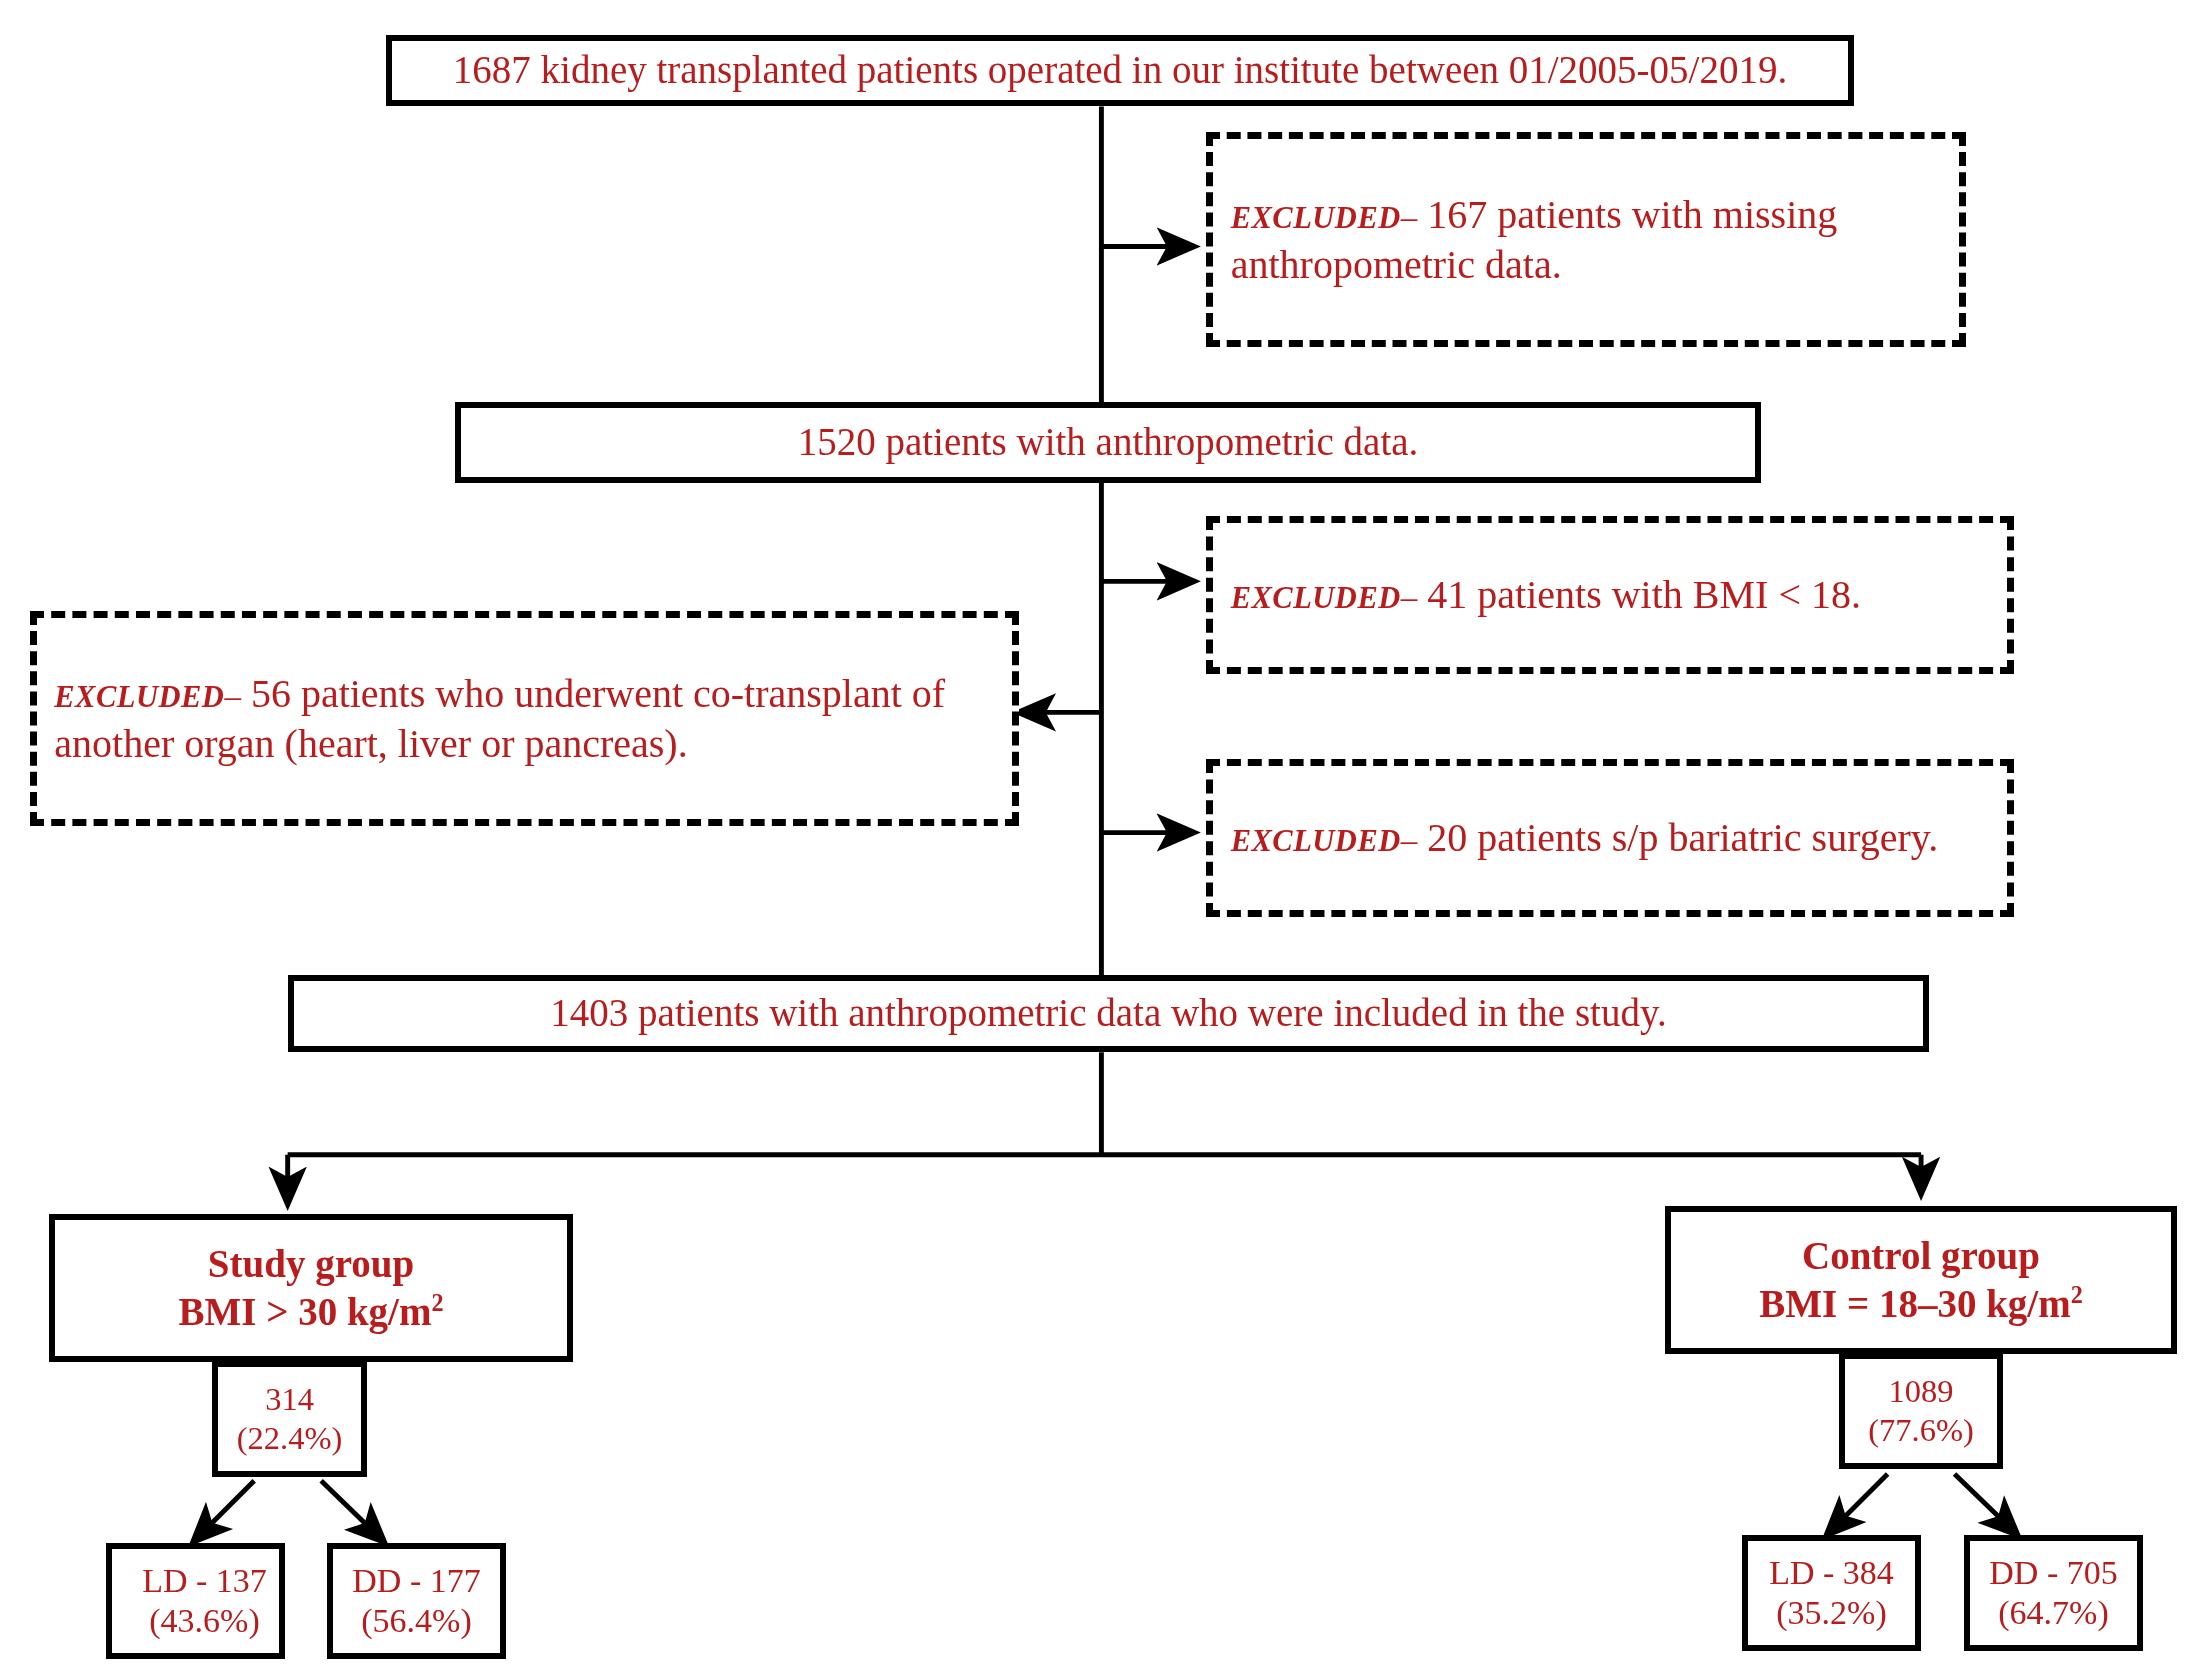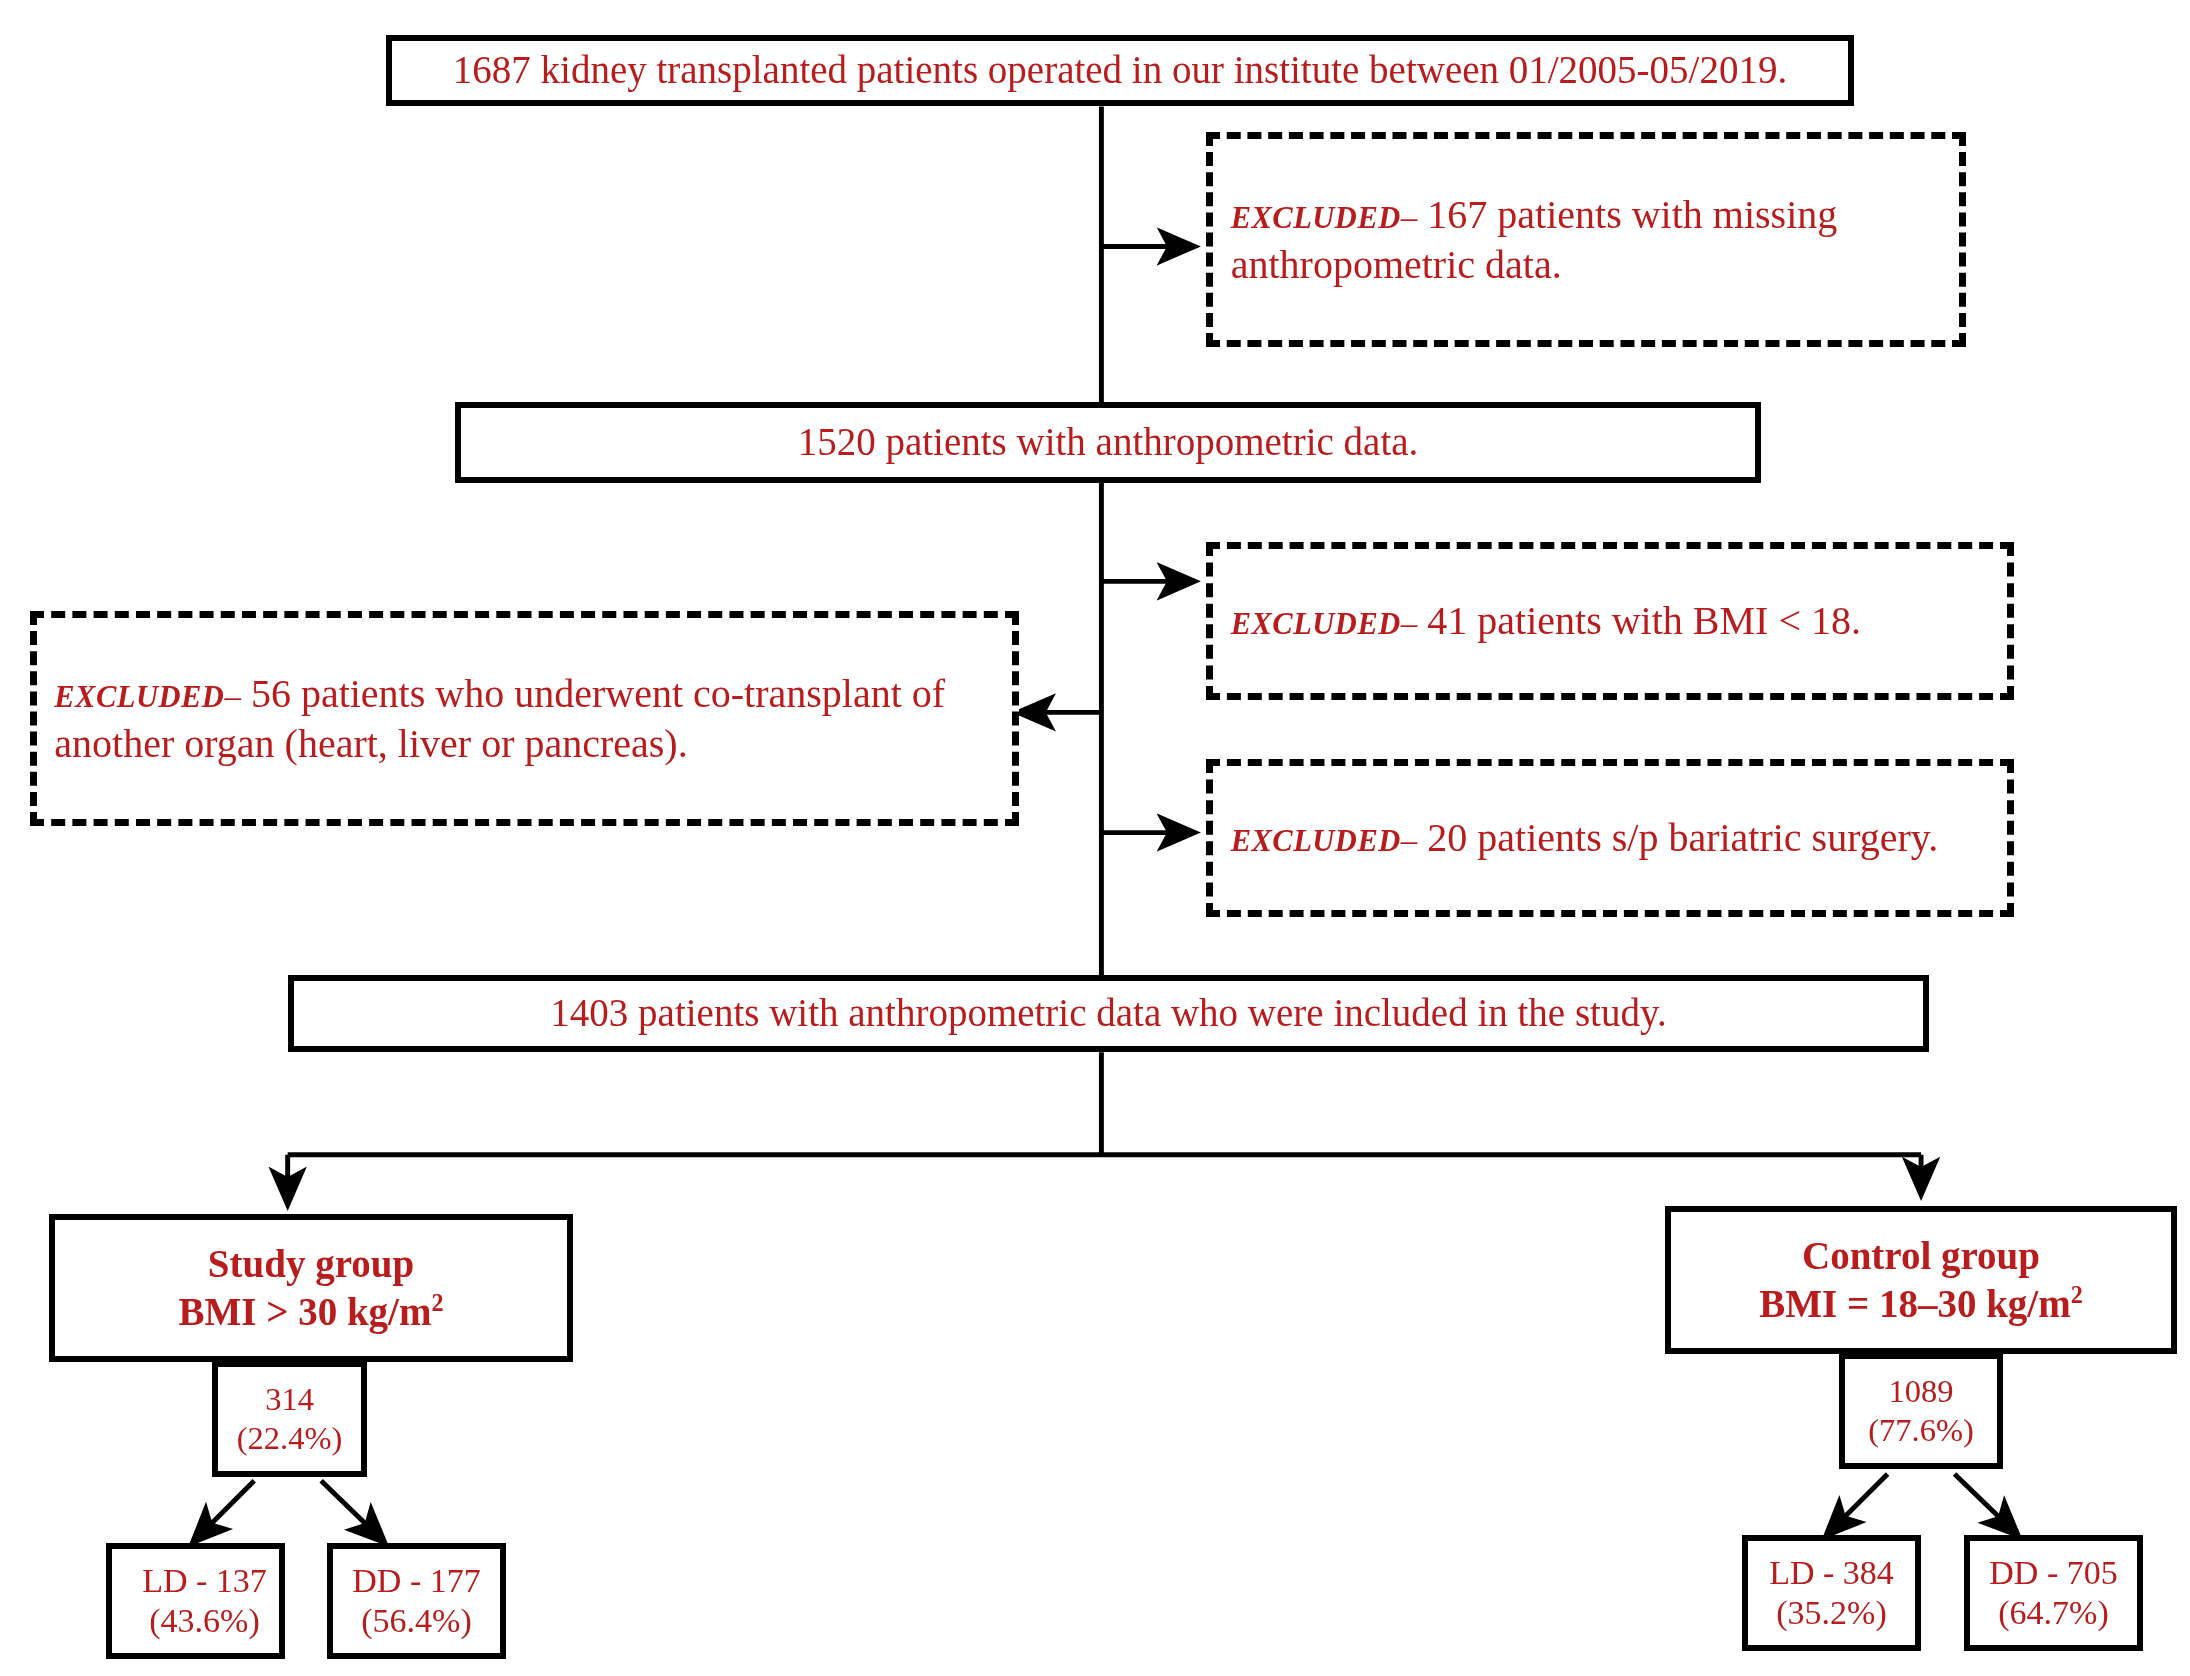--- a/index.html
+++ b/index.html
@@ -114,21 +114,21 @@
     <span class="inner t-excl">
       <span class="excl-tag">EXCLUDED</span><span class="dash-sep">–</span>
       <span>167 patients with missing anthropometric data.</span>
     </span>
   </div>
 
   <div class="node solid" style="left:455px; top:402px; width:1306px; height:81px;">
     <span class="t-main">1520 patients with anthropometric data.</span>
   </div>
 
-  <div class="node dashed" style="left:1206px; top:542px; width:808px; height:158px;">
+  <div class="node dashed" style="left:1206px; top:516px; width:808px; height:158px;">
     <span class="inner t-excl">
       <span class="excl-tag">EXCLUDED</span><span class="dash-sep">–</span>
       <span>41 patients with BMI &lt; 18.</span>
     </span>
   </div>
 
   <div class="node dashed" style="left:29.6px; top:611px; width:989px; height:215px;">
     <span class="inner t-excl">
       <span class="excl-tag">EXCLUDED</span><span class="dash-sep">–</span>
       <span>56 patients who underwent co-transplant of another organ (heart, liver or pancreas).</span>

